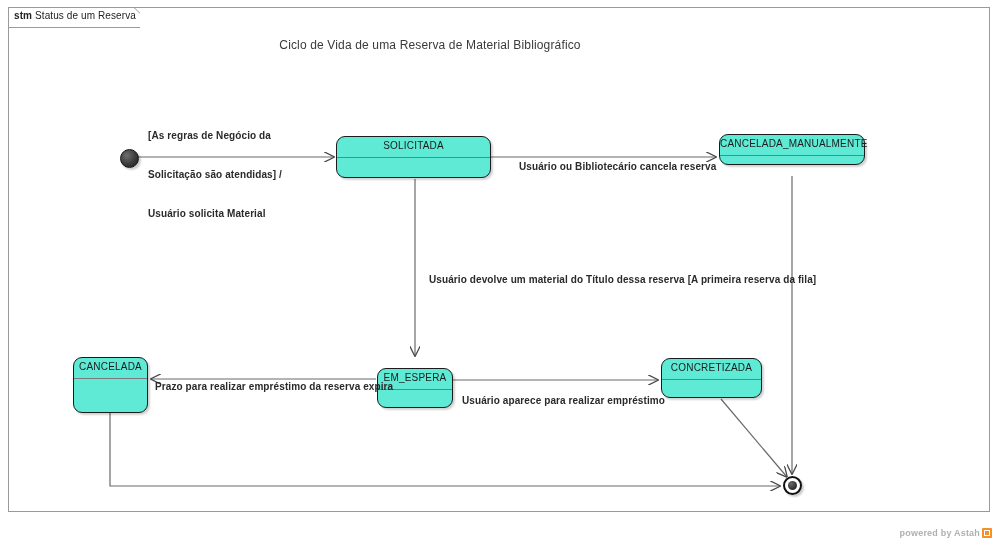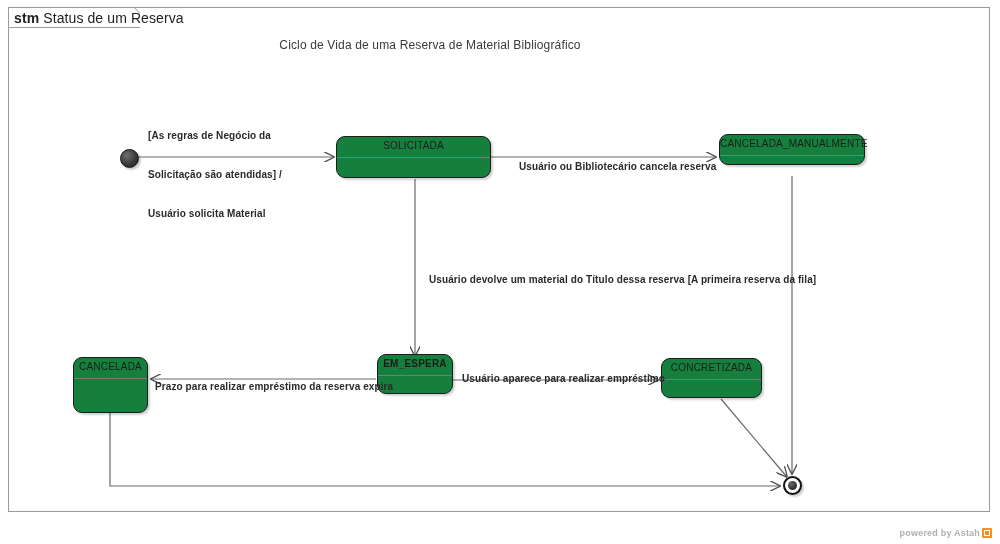--- a/index.html
+++ b/index.html
@@ -33,21 +33,21 @@
     position: absolute;
     left: 0;
     top: 0;
     width: 132px;
     height: 21px;
   }
   .frame-label {
     position: absolute;
     left: 14px;
     top: 10px;
-    font-size: 14px;
+    font-size: 10px;
     color: #222222;
     white-space: nowrap;
     letter-spacing: 0.1px;
   }
   .frame-label b {
     font-weight: bold;
   }
   
   .diagram-title {
     position: absolute;
@@ -69,21 +69,21 @@
     left: 0;
     top: 0;
     width: 1000px;
     height: 544px;
     pointer-events: none;
   }
   
   .state {
     position: absolute;
     box-sizing: border-box;
-    background: #15803d;
+    background: #5eead4;
     border: 1.6px solid #1b1b1b;
     border-radius: 9px;
     box-shadow: 2px 2px 2px rgba(0,0,0,0.18);
   }
   .state .state-name {
     position: absolute;
     left: 0;
     right: 0;
     top: 3px;
     text-align: center;
@@ -222,21 +222,21 @@
   <div class="state" style="left:336px; top:136px; width:155px; height:42px;">
     <div class="state-name">SOLICITADA</div>
     <div class="divider"></div>
   </div>
 
   <div class="state" style="left:719px; top:134px; width:146px; height:31px;">
     <div class="state-name">CANCELADA_MANUALMENTE</div>
     <div class="divider"></div>
   </div>
 
-  <div class="state" style="left:377px; top:354px; width:76px; height:40px;font-weight:bold;">
+  <div class="state" style="left:377px; top:368px; width:76px; height:40px;">
     <div class="state-name">EM_ESPERA</div>
     <div class="divider"></div>
   </div>
 
   <div class="state" style="left:73px; top:357px; width:75px; height:56px;">
     <div class="state-name">CANCELADA</div>
     <div class="divider"></div>
   </div>
 
   <div class="state" style="left:661px; top:358px; width:101px; height:40px;">
@@ -251,20 +251,20 @@
     <div>Solicitação são atendidas] /</div>
     <div>Usuário solicita Material</div>
   </div>
 
   <div class="edge-label" style="left:429px; top:273px;">Usuário devolve um material do Título dessa reserva [A primeira reserva da fila]</div>
 
   <div class="edge-label" style="left:519px; top:160px;">Usuário ou Bibliotecário cancela reserva</div>
 
   <div class="edge-label" style="left:155px; top:380px;">Prazo para realizar empréstimo da reserva expira</div>
 
-  <div class="edge-label" style="left:462px; top:372px;">Usuário aparece para realizar empréstimo</div>
+  <div class="edge-label" style="left:462px; top:394px;">Usuário aparece para realizar empréstimo</div>
 
   <div class="watermark">
     <span>powered by Astah</span>
     <span class="astah-mark"></span>
   </div>
 
 </div>
 
 </body></html>

